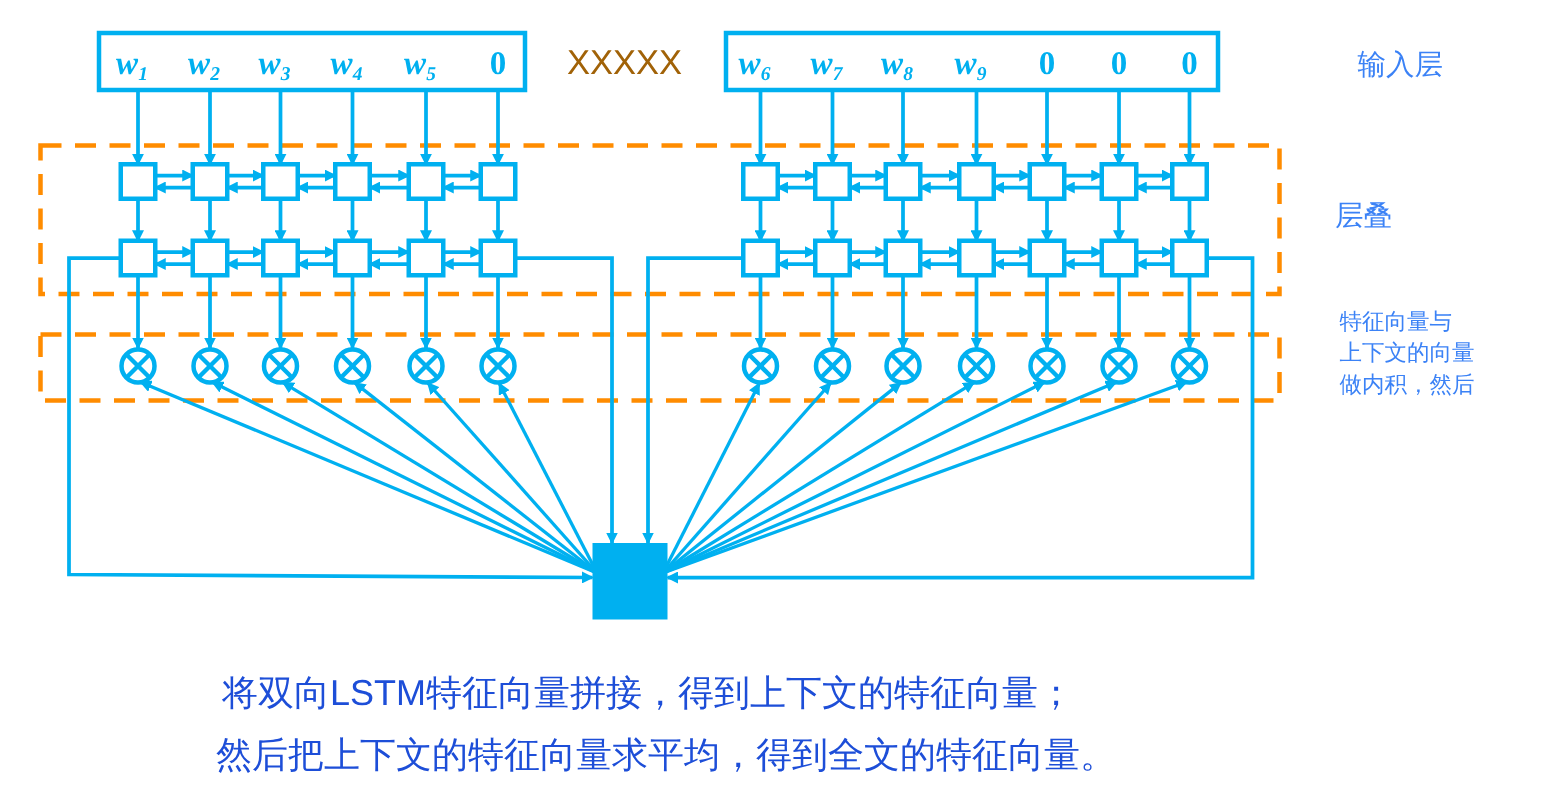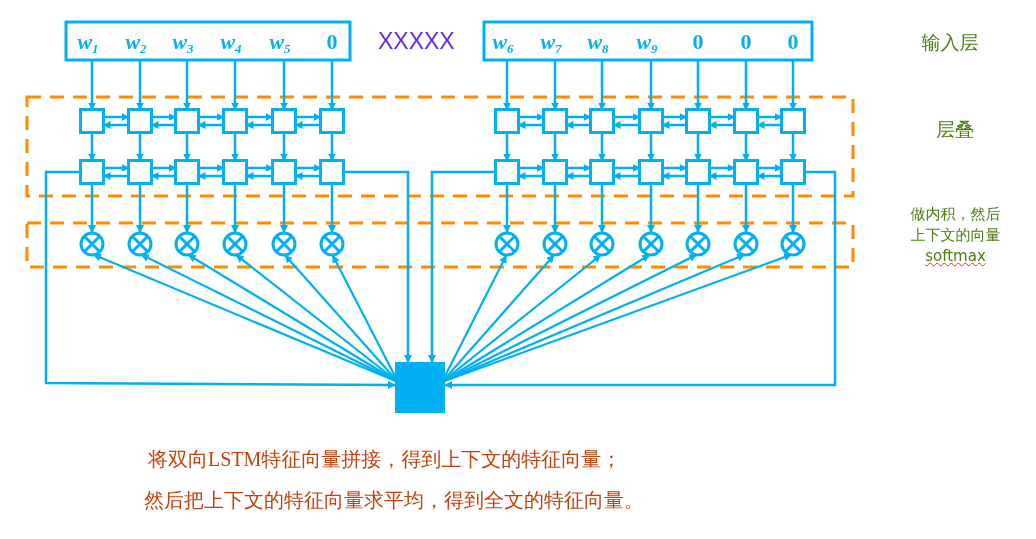--- a/index.html
+++ b/index.html
@@ -2,26 +2,26 @@
 <html><head>
 <meta charset="utf-8">
 <style>
   html, body { margin:0; padding:0; background:#ffffff; }
   body { width:1036px; height:539px; position:relative; overflow:hidden;
          font-family:"DejaVu Sans", sans-serif; }
   #diagram { position:absolute; left:0; top:0; }
   .tok { font-family:"Liberation Serif", serif; font-weight:bold; font-style:italic; fill:#00b0f0; font-size:22px; }
   .tok-zero { font-family:"Liberation Serif", serif; font-weight:bold; fill:#00b0f0; font-size:22px; }
   .tok-sub { font-size:13px; }
-  .side-label { position:absolute; color:#4d7c0f; text-align:center;
+  .side-label { position:absolute; color:#3b82f6; 
                 font-family:"DejaVu Sans", sans-serif; }
-  .xxx { position:absolute; left:378px; top:28px; color:#6d28d9;
+  .xxx { position:absolute; left:378px; top:28px; color:#a16207;
          font-family:"Liberation Sans", sans-serif; font-size:23px; }
-  .caption { position:absolute; color:#c2410c; font-size:20px;
-             font-family:Liberation Serif, serif; white-space:nowrap; }
+  .caption { position:absolute; color:#1d4ed8; font-size:24px;
+             font-family:Liberation Sans, sans-serif; white-space:nowrap; }
   .wavy { text-decoration: underline wavy #e03030; text-decoration-thickness:1px; }
 </style>
 </head>
 <body>
 
 <svg id="diagram" width="1036" height="539" viewBox="0 0 1036 539">
   <defs>
     <marker id="arr" markerWidth="8" markerHeight="8" refX="7" refY="4" orient="auto" markerUnits="userSpaceOnUse">
       <path d="M0,0 L8,4 L0,8 Z" fill="#00b0f0"></path>
     </marker>
@@ -246,24 +246,24 @@
       <rect x="395" y="362" width="50" height="51" fill="#00b0f0"></rect>
     </g>
 </svg>
 
 <div class="xxx">XXXXX</div>
 
 <div class="side-label" style="left:905px; top:30px; width:90px; font-size:19px;">
   <span>输入层</span>
 </div>
 
-<div class="side-label" style="left:890px; top:115px; width:130px; font-size:19px; line-height:28px;">
+<div class="side-label" style="left:890px; top:130px; width:130px; font-size:19px; line-height:28px;">
   <div>层叠</div>
 </div>
 
 <div class="side-label" style="left:893px; top:204px; width:125px; font-size:15px; line-height:21px;">
+  <div>特征向量与</div>
+  <div>上下文的向量</div>
   <div>做内积，然后</div>
-  <div>上下文的向量</div>
-  <div><span class="wavy">softmax</span></div>
 </div>
 
 <div class="caption" style="left:148px; top:446px;">将双向LSTM特征向量拼接，得到上下文的特征向量；</div>
 <div class="caption" style="left:144px; top:487px;">然后把上下文的特征向量求平均，得到全文的特征向量。</div>
 
 </body></html>

